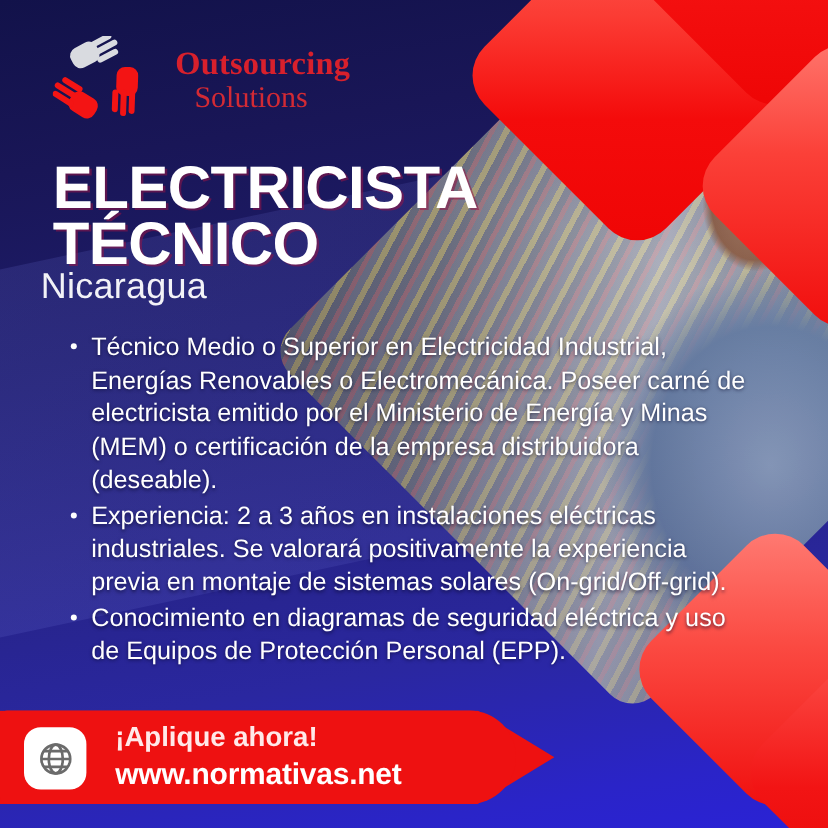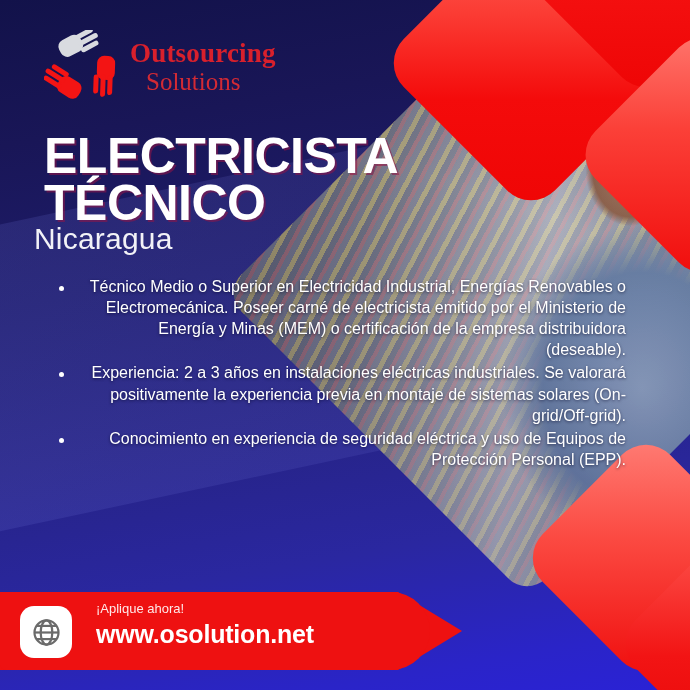--- a/index.html
+++ b/index.html
@@ -118,21 +118,21 @@
     background: linear-gradient(135deg, #ff5d55 0%, #f21414 55%, #e60505 100%);
   }
 
   
   .logo-row {
     position: absolute;
     left: 44px;
     top: 30px;
     display: flex;
     align-items: center;
-    gap: 10px;
+    gap: 26px;
   }
   .logo-mark { width: 76px; height: 74px; display: block; }
   .logo-text { line-height: 1; }
   .logo-line1 {
     font-family: "Liberation Serif", serif;
     font-weight: bold;
     font-size: 27px;
     color: #d8202c;
     letter-spacing: 0.2px;
     display: block;
@@ -182,24 +182,23 @@
     width: 570px;
     margin: 0;
     padding: 0;
     list-style: none;
   }
   .bullets li {
     position: relative;
     padding-left: 20px;
     margin-bottom: 2px;
     color: #ffffff;
-    font-size: 16px;
+    font-size: 21px;
     line-height: 1.32;
     text-shadow: 0 1px 3px rgba(8,8,40,0.65);
-    text-align: right;
   }
   .bullets li::before {
     content: "";
     position: absolute;
     left: 3px;
     top: 10px;
     width: 5px;
     height: 5px;
     border-radius: 50%;
     background: #ffffff;
@@ -240,22 +239,22 @@
   .globe-icon { width: 31px; height: 31px; display: block; }
   .cta-text {
     position: absolute;
     left: 96px;
     top: 602px;
     line-height: 1.12;
   }
   .cta-kicker {
     display: block;
     color: #ffe9e9;
-    font-size: 13px;
-    font-weight: normal;
+    font-size: 23px;
+    font-weight: bold;
   }
   .cta-url {
     display: block;
     color: #ffffff;
     font-size: 25px;
     font-weight: bold;
     letter-spacing: -0.2px;
     margin-top: 3px;
   }
 </style>
@@ -313,34 +312,34 @@
 
   <div class="headline">
     <span class="hl">ELECTRICISTA</span>
     <span class="hl">TÉCNICO</span>
   </div>
   <div class="subtitle">Nicaragua</div>
 
   <ul class="bullets">
     <li>Técnico Medio o Superior en Electricidad Industrial, Energías Renovables o Electromecánica. Poseer carné de electricista emitido por el Ministerio de Energía y Minas (MEM) o certificación de la empresa distribuidora (deseable).</li>
     <li>Experiencia: 2 a 3 años en instalaciones eléctricas industriales. Se valorará positivamente la experiencia previa en montaje de sistemas solares (On-grid/Off-grid).</li>
-    <li>Conocimiento en experiencia de seguridad eléctrica y uso de Equipos de Protección Personal (EPP).</li>
+    <li>Conocimiento en diagramas de seguridad eléctrica y uso de Equipos de Protección Personal (EPP).</li>
   </ul>
 
   <div class="cta"></div>
   <div class="cta-round"></div>
   <div class="cta-tile">
     <svg class="globe-icon" viewBox="0 0 32 32" xmlns="http://www.w3.org/2000/svg">
       <g fill="none" stroke="#6b6b6b" stroke-width="2.3">
         <circle cx="16" cy="16" r="12.4"></circle>
         <ellipse cx="16" cy="16" rx="6" ry="12.4"></ellipse>
         <line x1="3.6" y1="16" x2="28.4" y2="16"></line>
         <line x1="5.6" y1="9.2" x2="26.4" y2="9.2"></line>
         <line x1="5.6" y1="22.8" x2="26.4" y2="22.8"></line>
       </g>
     </svg>
   </div>
   <div class="cta-text">
     <span class="cta-kicker">¡Aplique ahora!</span>
-    <span class="cta-url">www.osolution.net</span>
+    <span class="cta-url">www.normativas.net</span>
   </div>
 
 </div>
 
 </body></html>

